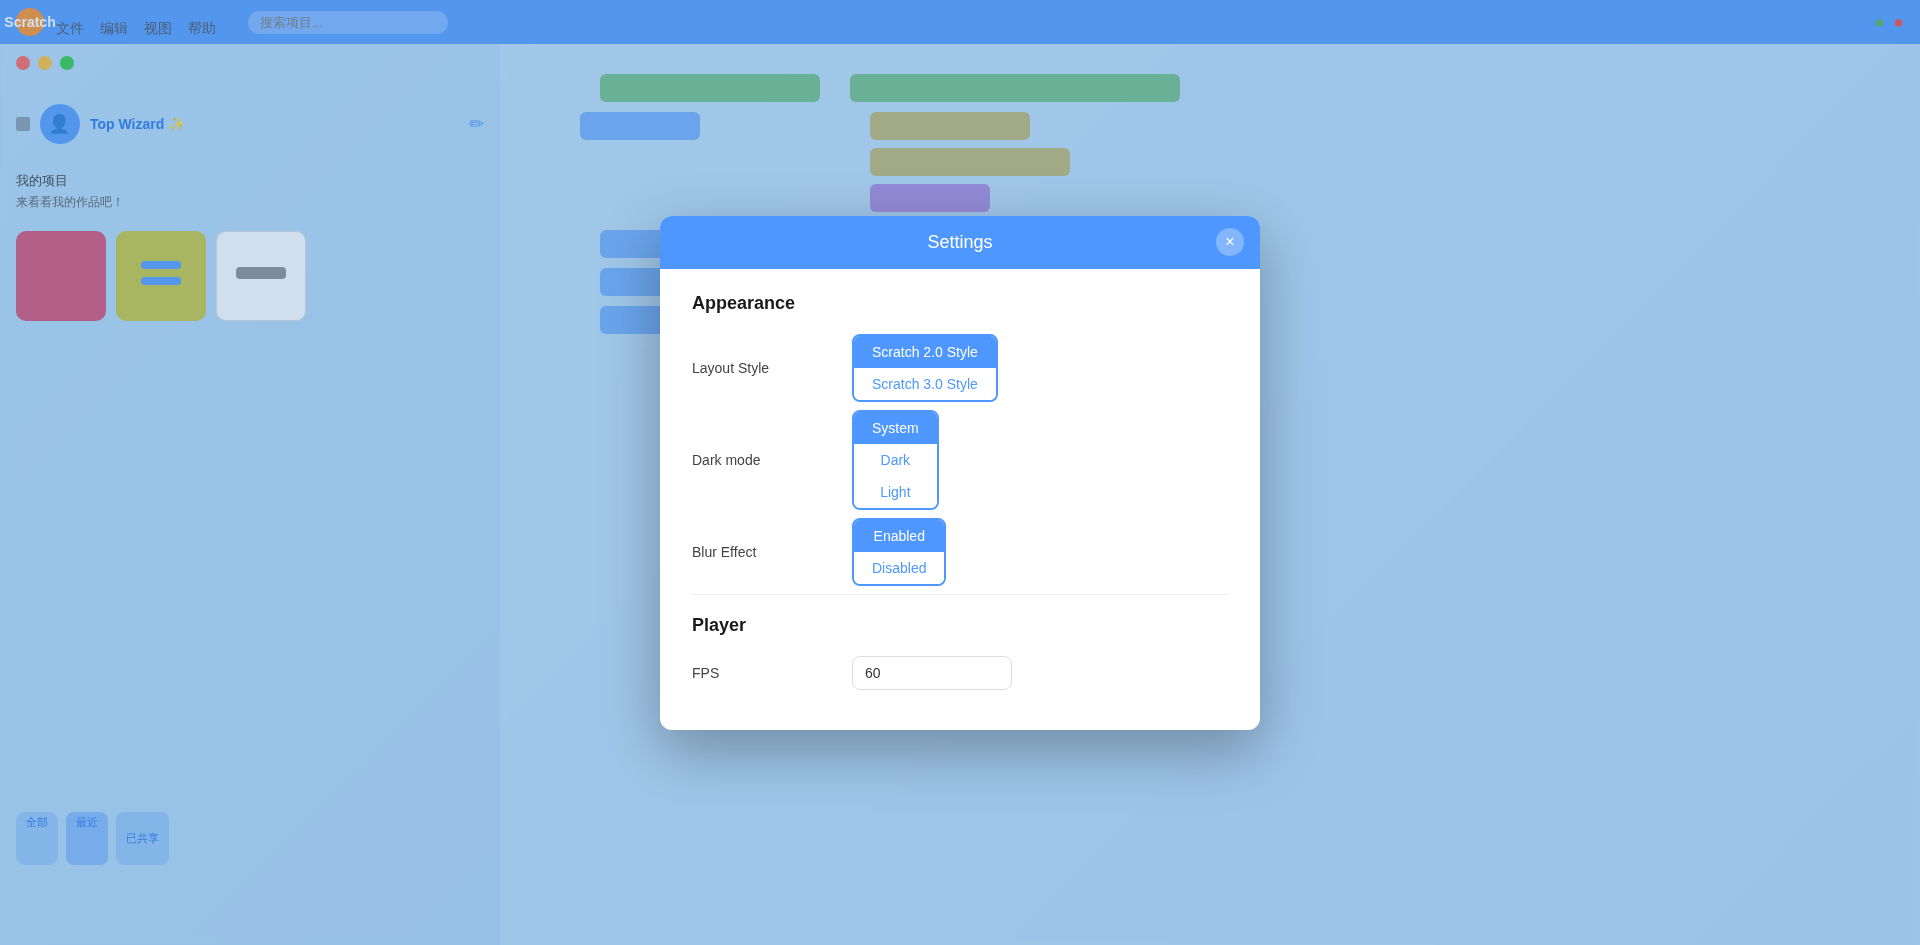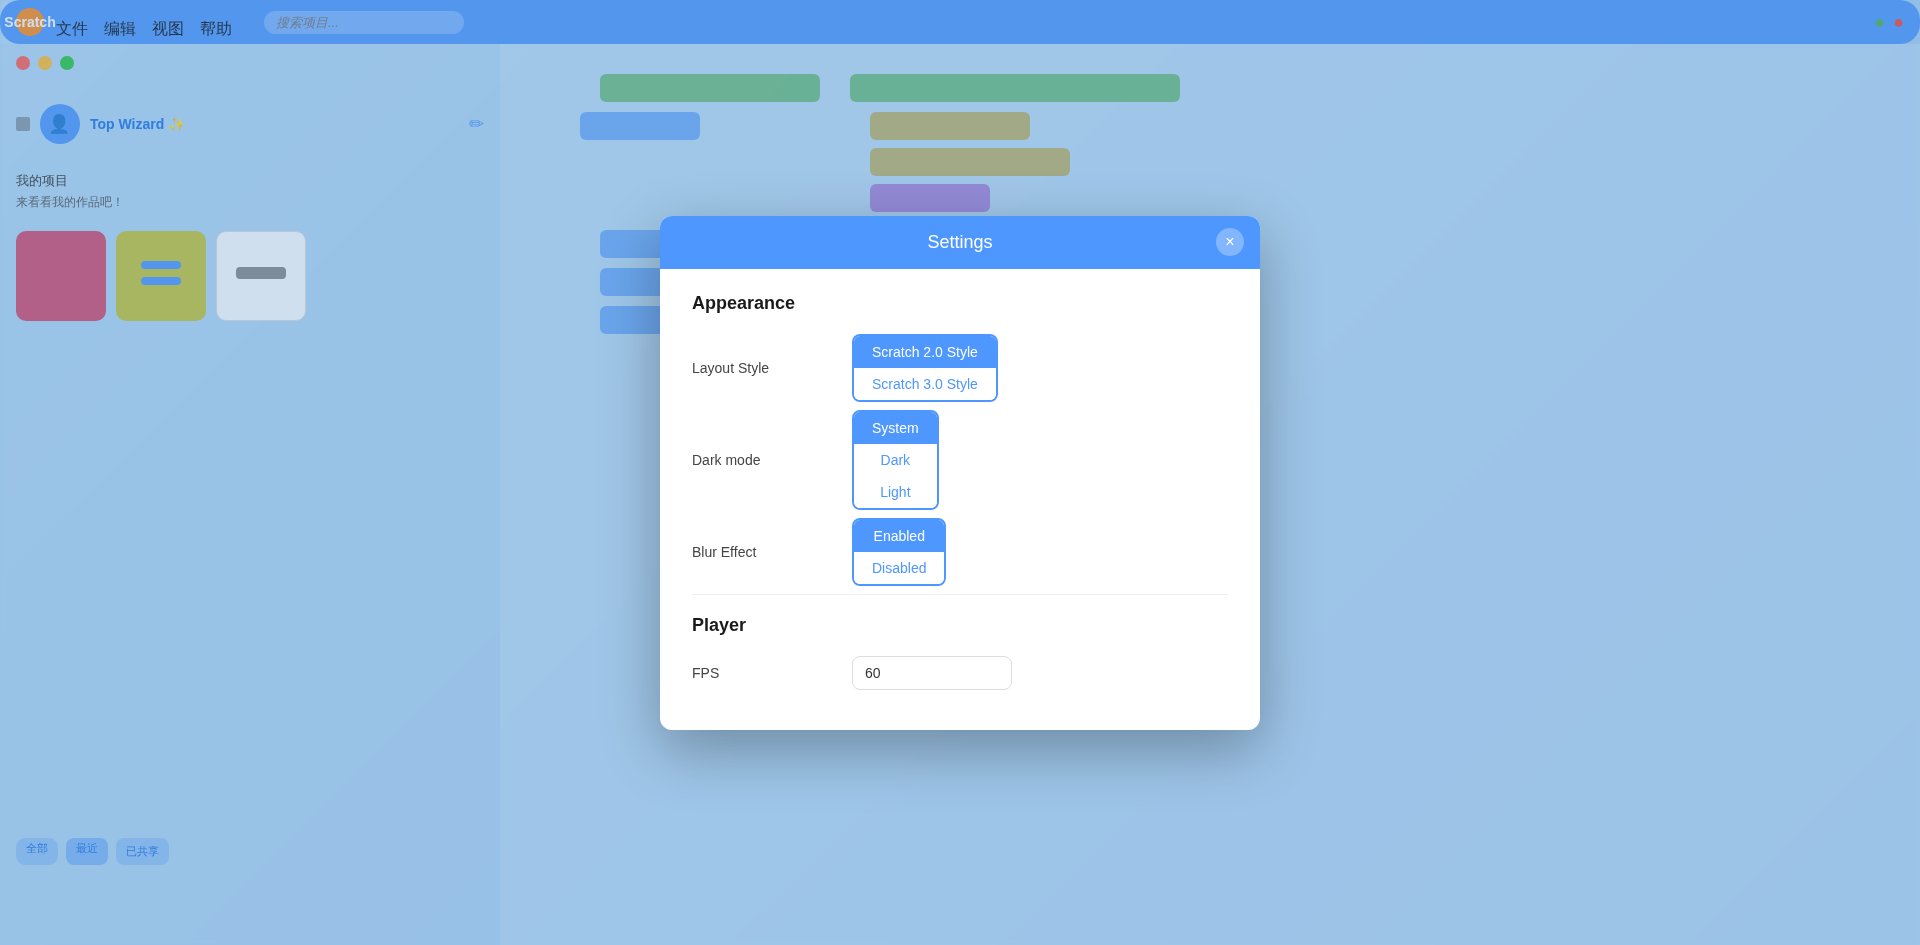--- a/index.html
+++ b/index.html
@@ -25,44 +25,42 @@
     .top-nav {
       position: absolute;
       top: 0; left: 0; right: 0;
       height: 44px;
       background: #4d97ff;
       display: flex;
       align-items: center;
       padding: 0 16px;
       gap: 12px;
       z-index: 1;
-      border-radius: 20px;
     }
     .nav-logo {
       width: 28px; height: 28px;
       background: #ff8c1a;
       border-radius: 50%;
       display: flex; align-items: center; justify-content: center;
       color: white; font-size: 14px; font-weight: bold;
     }
     .nav-menu-items {
       display: flex; gap: 16px; align-items: center;
     }
     .nav-menu-item {
-      color: #000000; font-size: 16px; opacity: 0.9; margin-top: 14px;
+      color: #404040; font-size: 14px; opacity: 0.9; margin-top: 14px;
     }
     .nav-search {
       margin-left: 20px;
       background: rgba(255,255,255,0.25);
       border: none; border-radius: 12px;
       padding: 4px 12px;
       color: #0f172a;
       font-size: 13px;
       width: 200px;
-      font-style: italic;
     }
     .nav-right {
       margin-left: auto;
       display: flex; gap: 8px; align-items: center;
     }
 
     
     .window-controls {
       position: absolute;
       top: 56px; left: 16px;
@@ -295,21 +293,21 @@
     </div>
     <div class="project-card card-white">
       <div style="width:50px;height:12px;background:#888;border-radius:4px;margin:35px auto 0;"></div>
     </div>
   </div>
 
   <div style="position:absolute;bottom:80px;left:16px;right:16px;">
     <div style="display:flex;gap:8px;flex-wrap:wrap;">
       <span style="background:rgba(77,151,255,0.3);border-radius:9px;padding:3px 10px;font-size:11px;color:#1a73e8;">全部</span>
       <span style="background:rgba(77,151,255,0.5);border-radius:8px;padding:3px 10px;font-size:11px;color:#1a73e8;">最近</span>
-      <span style="background:rgba(77,151,255,0.3);border-radius:8px;padding:6px 10px;font-size:11px;color:#1a73e8;">已共享</span>
+      <span style="background:rgba(77,151,255,0.3);border-radius:8px;padding:19px 10px;font-size:11px;color:#1a73e8;">已共享</span>
     </div>
   </div>
 </div>
 
 <div class="coding-area">
 
   <div style="position:absolute;top:30px;left:100px;width:220px;height:28px;background:#4caf50;border-radius:6px;opacity:0.7;"></div>
   <div style="position:absolute;top:68px;left:80px;width:120px;height:28px;background:#4d97ff;border-radius:6px;opacity:0.7;"></div>
   <div style="position:absolute;top:30px;left:350px;width:330px;height:28px;background:#4caf50;border-radius:6px;opacity:0.7;"></div>
   <div style="position:absolute;top:68px;left:370px;width:160px;height:28px;background:#c0a030;border-radius:6px;opacity:0.7;"></div>

